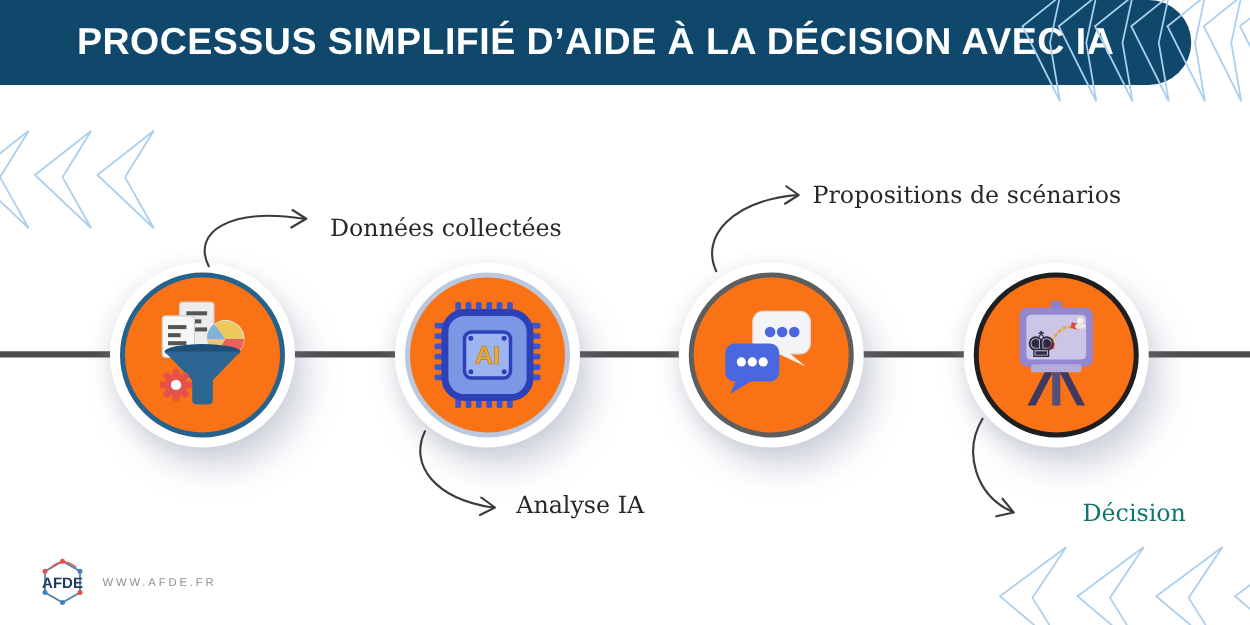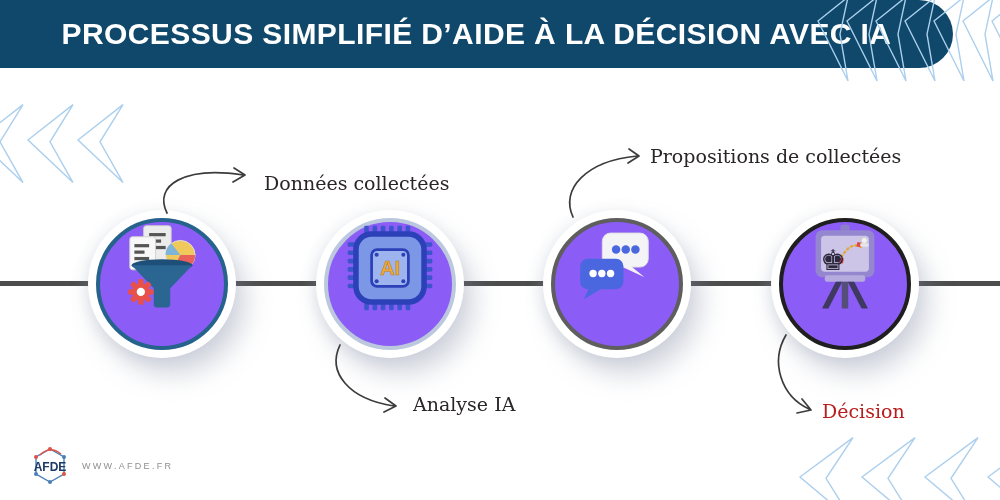--- a/index.html
+++ b/index.html
@@ -16,22 +16,22 @@
   
   #deco-svg{position:absolute;inset:0;z-index:2;pointer-events:none;}
 
   
   .timeline{position:absolute;left:0;top:281px;width:1000px;height:5px;background:#4D4D4D;z-index:1;}
 
   
   .node{position:absolute;width:148px;height:148px;border-radius:50%;background:#ffffff;
         display:flex;align-items:center;justify-content:center;z-index:3;
         box-shadow:10px 16px 26px rgba(125,135,160,.35), -4px 2px 14px rgba(150,160,180,.18);}
-  .ring{width:124px;height:124px;border-radius:50%;border:4px solid #333;background:#8b5cf6;
-        display:flex;align-items:flex-start;justify-content:center;}
+  .ring{width:124px;height:124px;border-radius:50%;border:4px solid #333;background:#f97316;
+        display:flex;align-items:center;justify-content:center;}
   .ring svg{display:block;}
 
   
   #arrow-svg{position:absolute;inset:0;z-index:4;pointer-events:none;}
   .step-label{position:absolute;z-index:4;font-family:"DejaVu Serif","Liberation Serif",serif;
               font-size:19px;color:#2A2526;white-space:nowrap;}
 
   
   .footer{position:absolute;left:30px;top:446px;display:flex;align-items:center;z-index:2;text-align:center;}
   .site-url{margin-left:12px;font-size:9px;letter-spacing:2.3px;color:#8F8F8F;font-weight:normal;}
@@ -173,22 +173,22 @@
     <g fill="none" stroke="#3C3C3C" stroke-width="1.7" stroke-linecap="round" stroke-linejoin="round">
       <path d="M 167 213 C 153 185 185 166 243 175 M 234 168 L 245 175 L 233 182"></path>
       <path d="M 340 345 C 327 372 348 399 394 406 M 385 398 L 396 406 L 384 412"></path>
       <path d="M 573 217 C 560 189 586 161 637 156 M 629 149 L 639 156 L 628 163"></path>
       <path d="M 786 335 C 770 362 781 396 809 409 M 802 399 L 811 410 L 797 413"></path>
     </g>
   </svg>
 
   <div class="step-label" style="left: 413px; top: 393px; color: rgb(42, 37, 38);">Analyse IA</div>
   <div class="step-label" style="left: 264px; top: 172px; color: rgb(42, 37, 38);">Données collectées</div>
-  <div class="step-label" style="left: 650px; top: 145px; color: rgb(42, 37, 38);">Propositions de collectées</div>
-  <div class="step-label" style="left: 822px; top: 400px; color: #b91c1c;">Décision</div>
+  <div class="step-label" style="left: 650px; top: 145px; color: rgb(42, 37, 38);">Propositions de scénarios</div>
+  <div class="step-label" style="left: 866px; top: 400px; color: #0f766e;">Décision</div>
 
   <div class="footer">
     <svg width="40" height="40" viewBox="0 0 40 40">
       <path d="M20 3 L34 11 L34 28 L20 36 L6 28 L6 11 Z" fill="none" stroke="#4a7fb5" stroke-width="1.4"></path>
       <path d="M10 9 Q20 -1 31 8" fill="none" stroke="#e0524a" stroke-width="1.4"></path>
       <circle cx="20" cy="3" r="2" fill="#e0524a"></circle>
       <circle cx="34" cy="11" r="2" fill="#4a7fb5"></circle>
       <circle cx="34" cy="28" r="2" fill="#e0524a"></circle>
       <circle cx="20" cy="36" r="2" fill="#4a7fb5"></circle>
       <circle cx="6" cy="28" r="2" fill="#4a7fb5"></circle>

